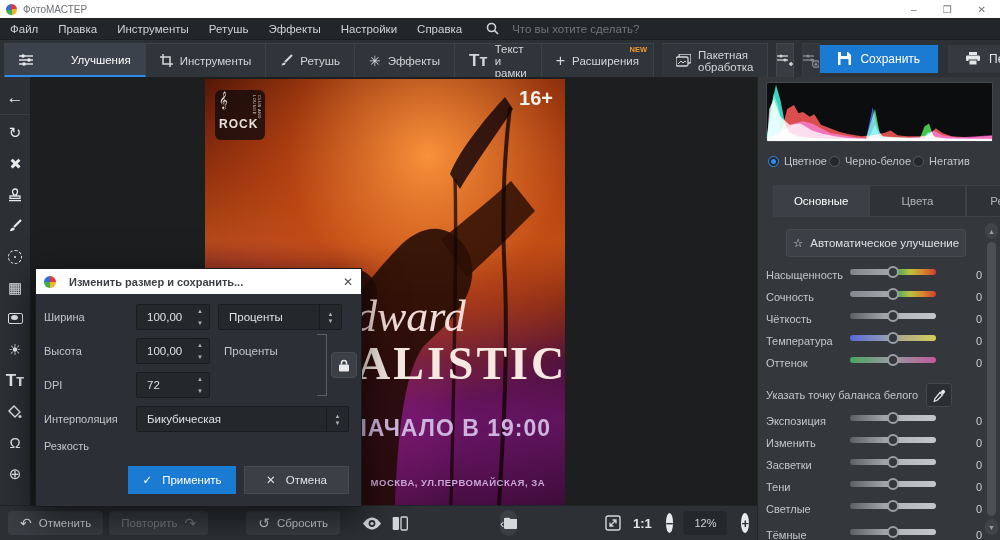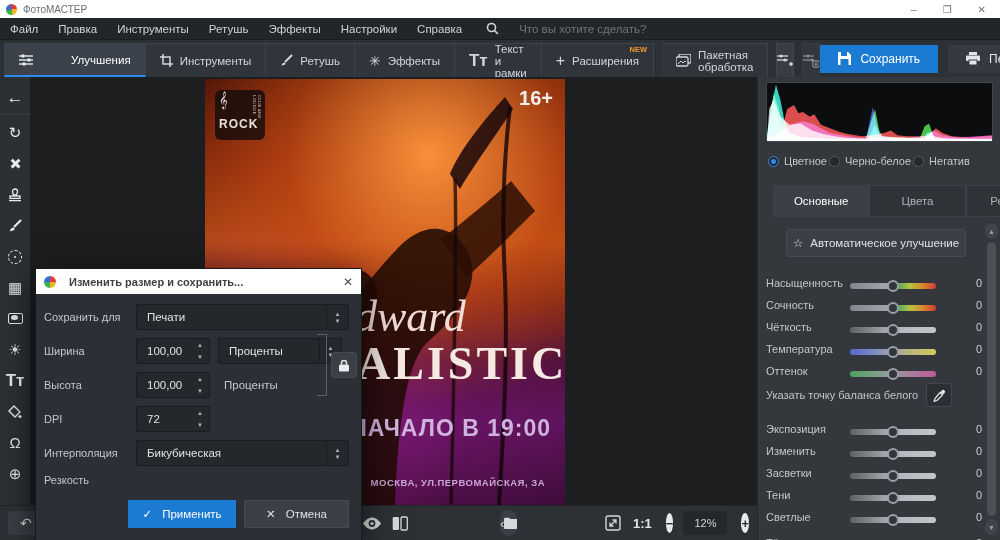--- a/index.html
+++ b/index.html
@@ -10,21 +10,21 @@
   .titlebar { position:absolute; left:0; top:0; width:1000px; height:18px; background:#fff; display:flex; align-items:center; padding:0 6px; }
   .app-logo { width:11px; height:11px; border-radius:50%; margin-right:6px;
     background:conic-gradient(#e23a3a 0 90deg,#f0b429 90deg 180deg,#3faf4e 180deg 270deg,#2f6fd6 270deg 360deg); }
   .app-title { color:#6b6f74; font-size:10px; }
   .win-controls { margin-left:auto; display:flex; gap:26px; padding-right:8px; color:#707478; font-size:10px; }
   .win-controls span { cursor:default; }
 
   
   .menubar { position:absolute; left:0; top:18px; width:1000px; height:22px; background:#232629; display:flex; align-items:center; gap:20px; padding:0 10px; border-bottom:1px solid #1b1d1f; }
   .menu-item { color:#cfd3d6; font-size:11.5px; cursor:default; }
-  .menu-search { display:flex; align-items:center; gap:20px; margin-left:4px; flex:1; }
+  .menu-search { display:flex; align-items:center; gap:13px; margin-left:4px; flex:1; }
   .menu-search svg { flex:0 0 auto; }
   .menu-search input { background:transparent; border:none; outline:none; color:#9ea3a8; font-size:11.5px; width:240px; }
   .menu-search input::placeholder { color:#6f757b; }
 
   
   .toolbar { position:absolute; left:0; top:40px; width:1000px; height:37px; background:#2c3136; display:flex; align-items:stretch; padding:3px 4px 0 4px; }
   .tab { position:relative; display:flex; align-items:center; gap:7px; padding:0 14px; background:#30353b; border:1px solid #3d4249; border-bottom:none; color:#d3d7da; font-size:11.5px; cursor:pointer; }
   .tab + .tab { border-left:none; }
   .tab.active { background:#3b424b; border-bottom:2px solid #2d8ceb; color:#fff;gap:38px; }
   .tab .newbadge { position:absolute; top:1px; right:6px; font-size:7.5px; font-weight:bold; color:#f09a2e; }
@@ -74,21 +74,21 @@
   .mode-row { position:absolute; left:10px; top:78px; width:225px; display:flex; gap:2px; align-items:center; }
   .radio { display:flex; align-items:center; gap:5px; cursor:pointer; color:#c3c7cb; font-size:11px; }
   .radio .dot { width:11px; height:11px; border-radius:50%; background:#24282c; border:1px solid #55595e; position:relative; }
   .radio.sel .dot { border-color:#2d8ceb; }
   .radio.sel .dot::after { content:""; position:absolute; left:2px; top:2px; width:5px; height:5px; border-radius:50%; background:#2d8ceb; }
   .ptabs { position:absolute; left:15px; top:108px; width:289px; height:32px; display:flex; }
   .ptab { flex:1; display:flex; align-items:center; justify-content:center; background:#2e3338; border:1px solid #3d4249; color:#aeb3b8; font-size:11.5px; cursor:pointer; }
   .ptab.active { background:#3a4046; color:#fff; border-bottom-color:#3a4046; }
   .pcontent { position:absolute; left:0; top:140px; width:243px; height:323px; overflow:hidden; }
   .auto-btn { position:absolute; left:28px; top:12px; width:180px; height:28px; background:#3a4046; border:1px solid #464c52; border-radius:3px; color:#dfe2e5; font-size:11.5px; display:flex; align-items:center; justify-content:center; gap:7px; cursor:pointer; }
-  .srow { position:absolute; left:8px; width:232px; height:20px; display:flex; align-items:flex-end; }
+  .srow { position:absolute; left:8px; width:232px; height:20px; display:flex; align-items:flex-start; }
   .slbl { width:84px; font-size:11px; color:#c3c7cb; }
   .track { position:relative; width:86px; height:6px; border-radius:3px; cursor:pointer; }
   .knob { position:absolute; left:50%; top:50%; transform:translate(-50%,-50%); width:12px; height:12px; border-radius:50%; background:#33383d; border:2px solid #9aa0a5; }
   .t-sat   { background:linear-gradient(90deg,#82868d 0%,#a3a8ad 46%,#4fa85f 55%,#bac23f 70%,#d8862e 85%,#cf3b30 100%); }
   .t-plain { background:linear-gradient(90deg,#5c6166 0%,#b0b5ba 50%,#c2c7cc 100%); }
   .t-temp  { background:linear-gradient(90deg,#5668d8 0%,#98a0b4 46%,#a8a690 54%,#d6ce58 100%); }
   .t-tint  { background:linear-gradient(90deg,#4aa45c 0%,#959aa0 46%,#9b939b 54%,#c2589c 100%); }
   .sval { margin-left:auto; margin-right:16px; font-size:11px; color:#c9cdd1; }
   .wb-row { position:absolute; left:8px; width:225px; display:flex; align-items:center; gap:8px; }
   .wb-lbl { font-size:11px; color:#c3c7cb; }
@@ -509,30 +509,20 @@
   </div>
 
   <div class="dialog">
     <div class="dlg-title">
       <span class="app-logo"></span>
       <span class="dlg-title-text">Изменить размер и сохранить...</span>
       <span class="dlg-close">✕</span>
     </div>
     <div class="dlg-body">
       <div class="drow">
-        <span class="dlbl">Сохранить для</span>
-        <div class="dd dd-wide">
-          <span>Печати</span>
-          <span class="arrows">
-              <span>▲</span>
-              <span>▼</span>
-            </span>
-        </div>
-      </div>
-      <div class="drow">
         <span class="dlbl">Ширина</span>
         <div class="num">
           <span>100,00</span>
           <span class="spin">
               <span>▲</span>
               <span>▼</span>
             </span>
         </div>
         <div class="dd" style="width:124px;margin-left:8px">
           <span>Проценты</span>

